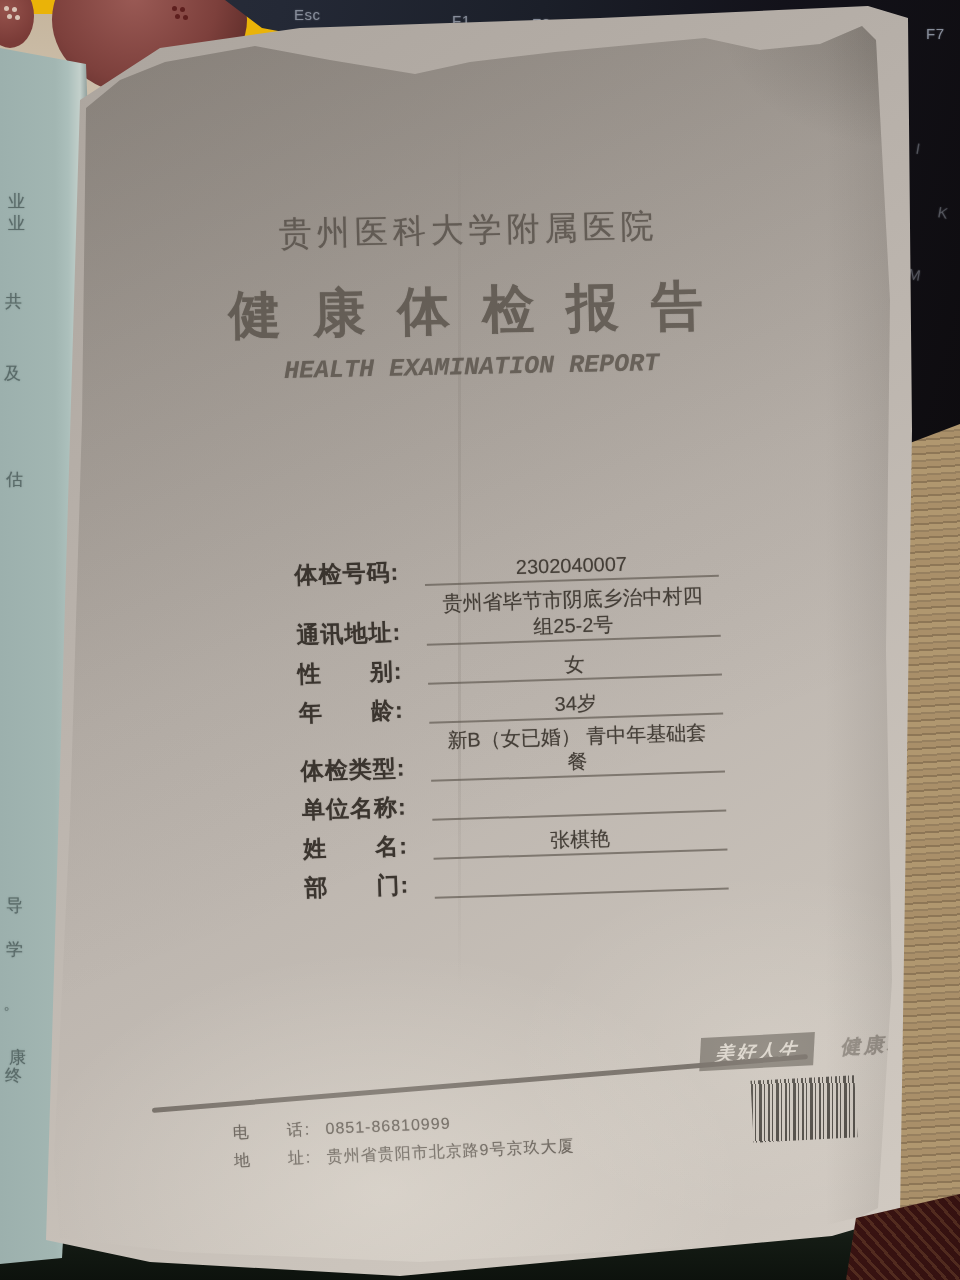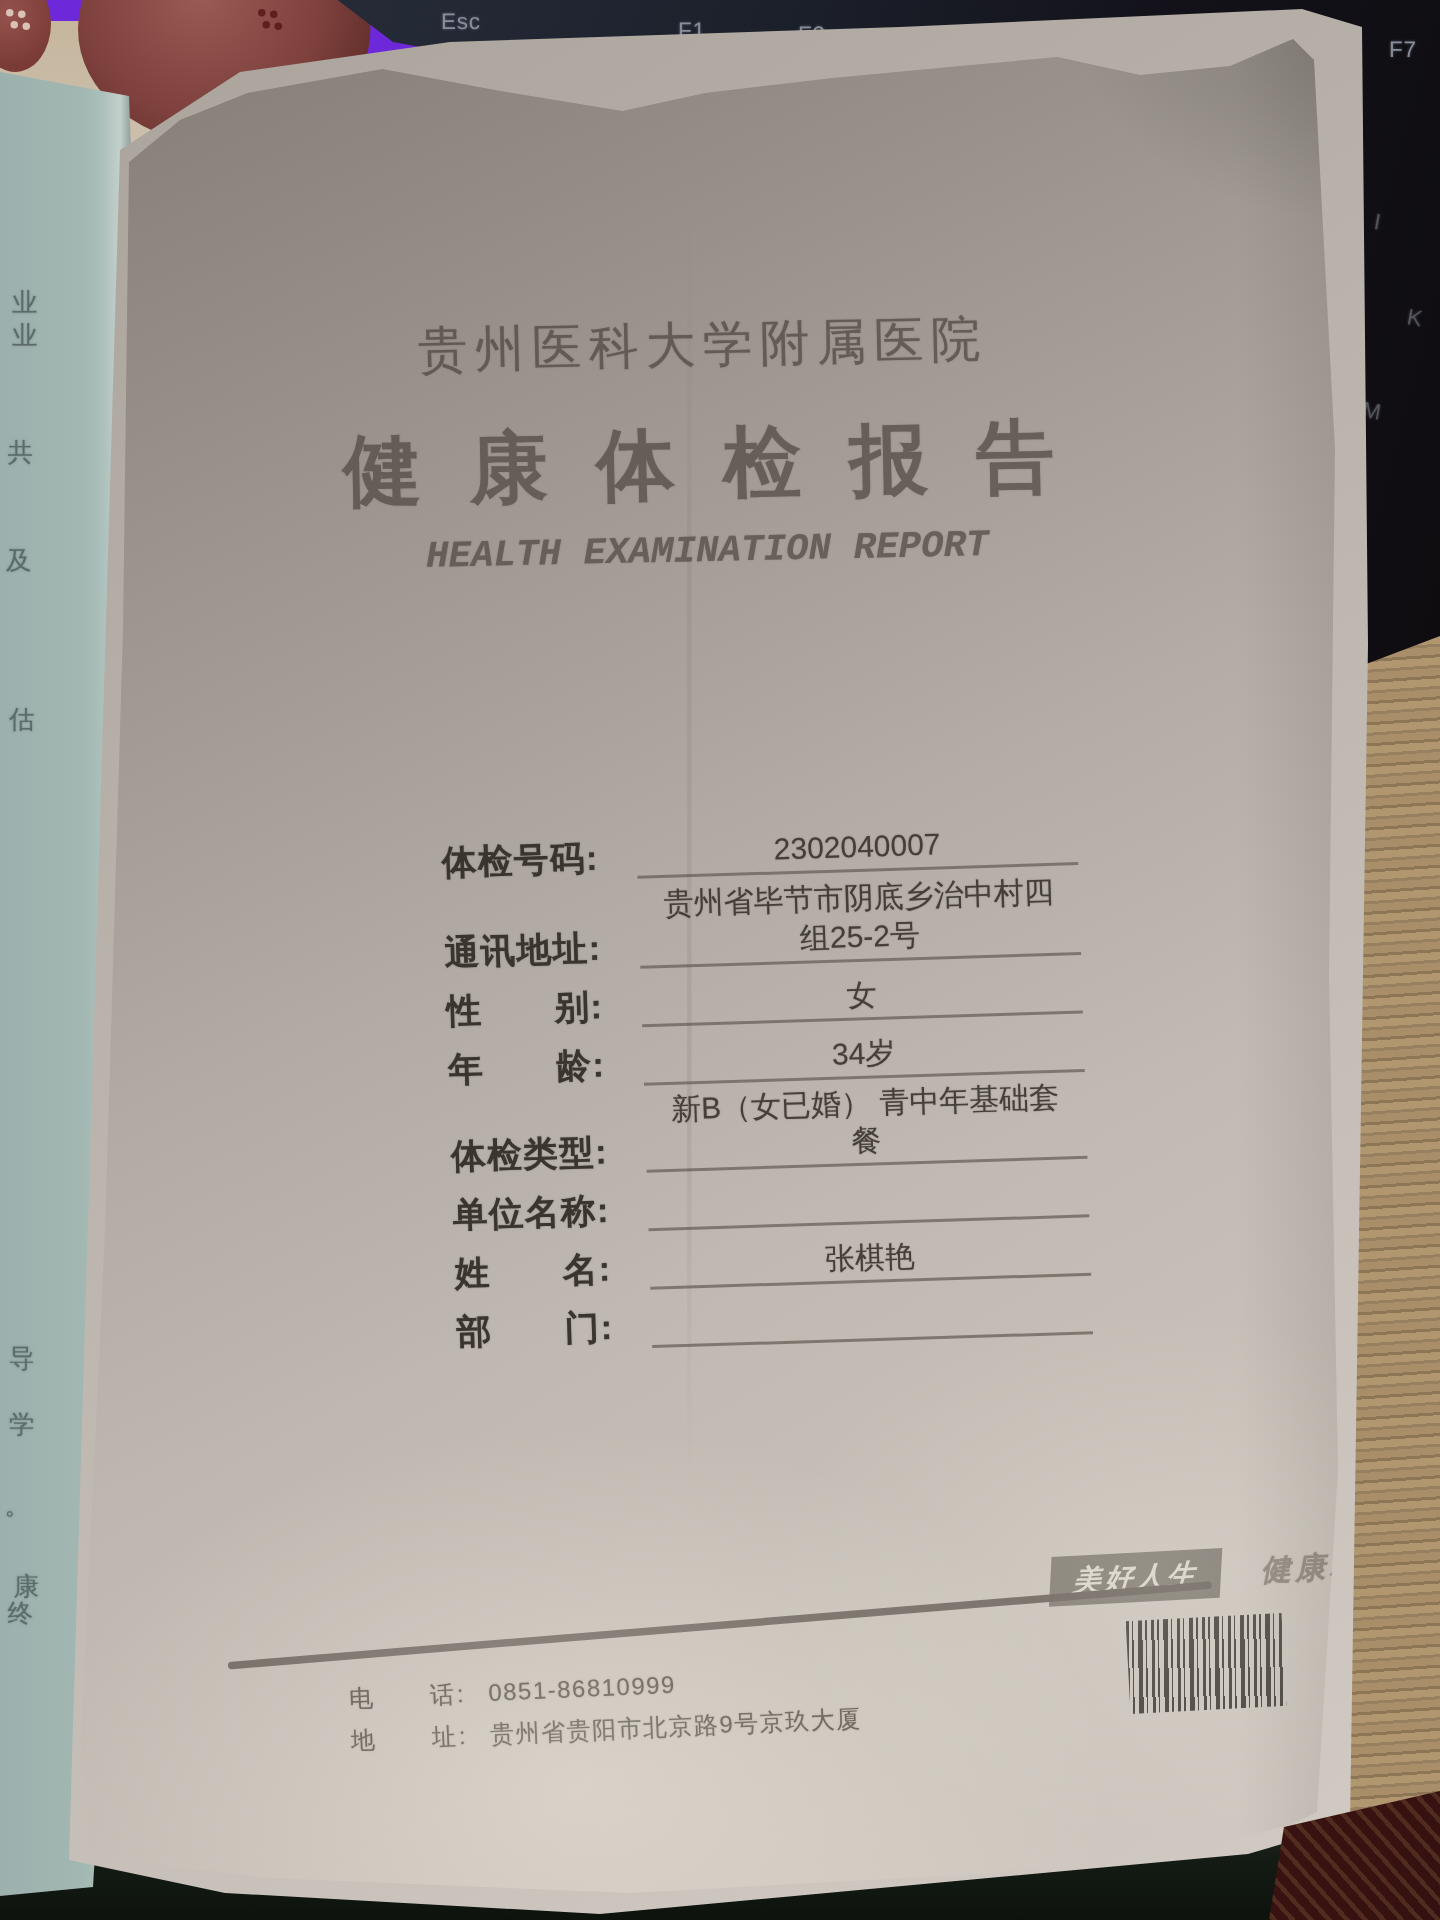--- a/index.html
+++ b/index.html
@@ -1,17 +1,17 @@
 <!DOCTYPE html>
 <html><head>
 <meta charset="utf-8">
 <style>
   html,body{margin:0;padding:0;background:#15120f;}
   .scene{position:relative;width:960px;height:1280px;overflow:hidden;
-         background:#6d28d9;font-family:"Liberation Sans",sans-serif;}
+         background:#eab308;font-family:"Liberation Sans",sans-serif;}
   .abs{position:absolute;}
   .noptr{pointer-events:none;}
 
   
   .beige-patch{left:0;top:14px;width:110px;height:110px;
     background:linear-gradient(180deg,#c6b69e,#cec2b0);}
   .red-cup{left:52px;top:-58px;width:195px;height:155px;border-radius:50%;
     background:radial-gradient(circle at 42% 35%,#9a5a55,#7d403c 55%,#5b2a27 88%);}
   .red-sliver{left:-14px;top:-16px;width:48px;height:64px;border-radius:50%;
     background:radial-gradient(circle at 40% 40%,#95524c,#7a3b37 70%);}

